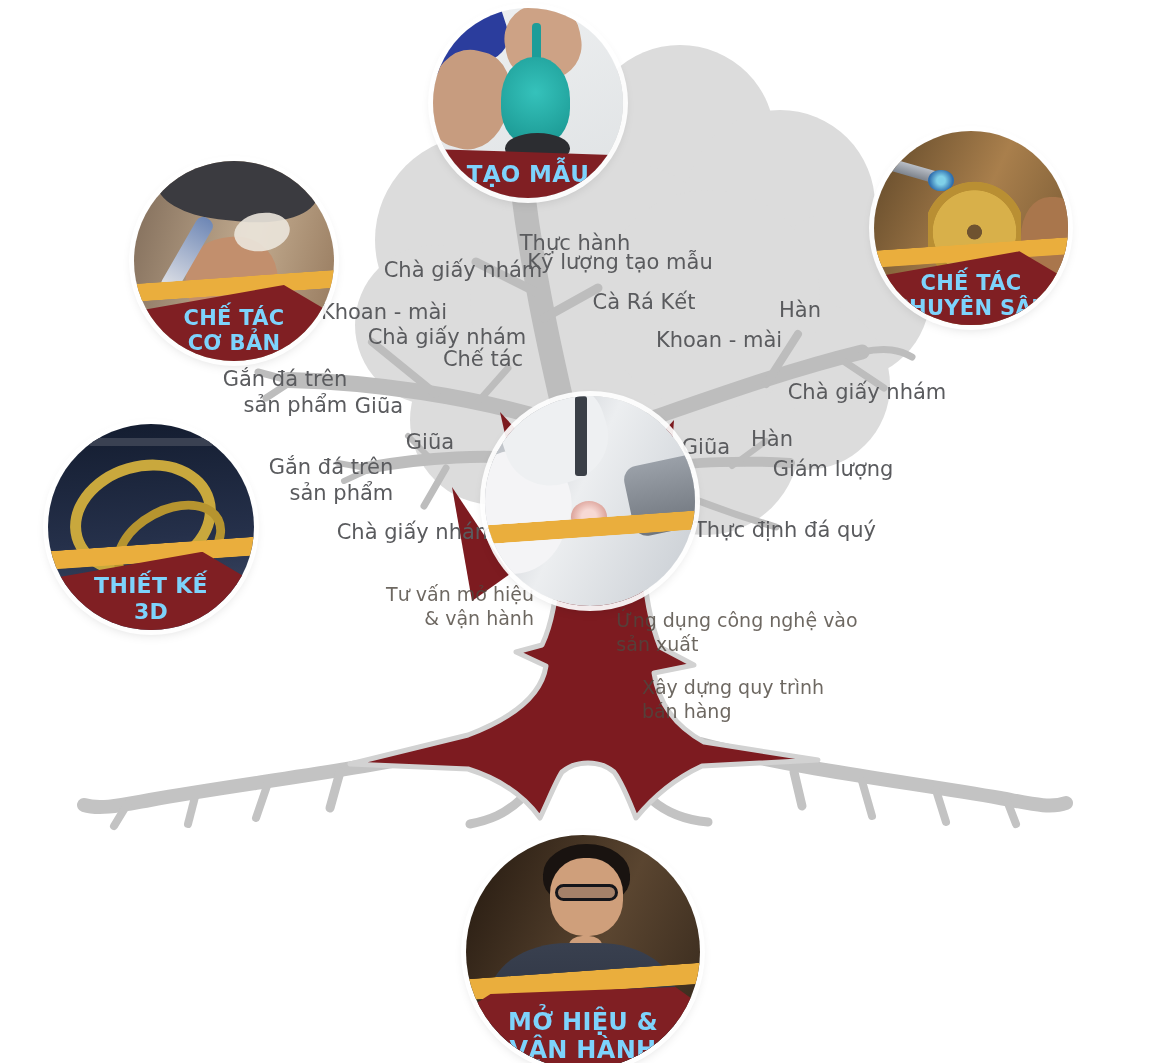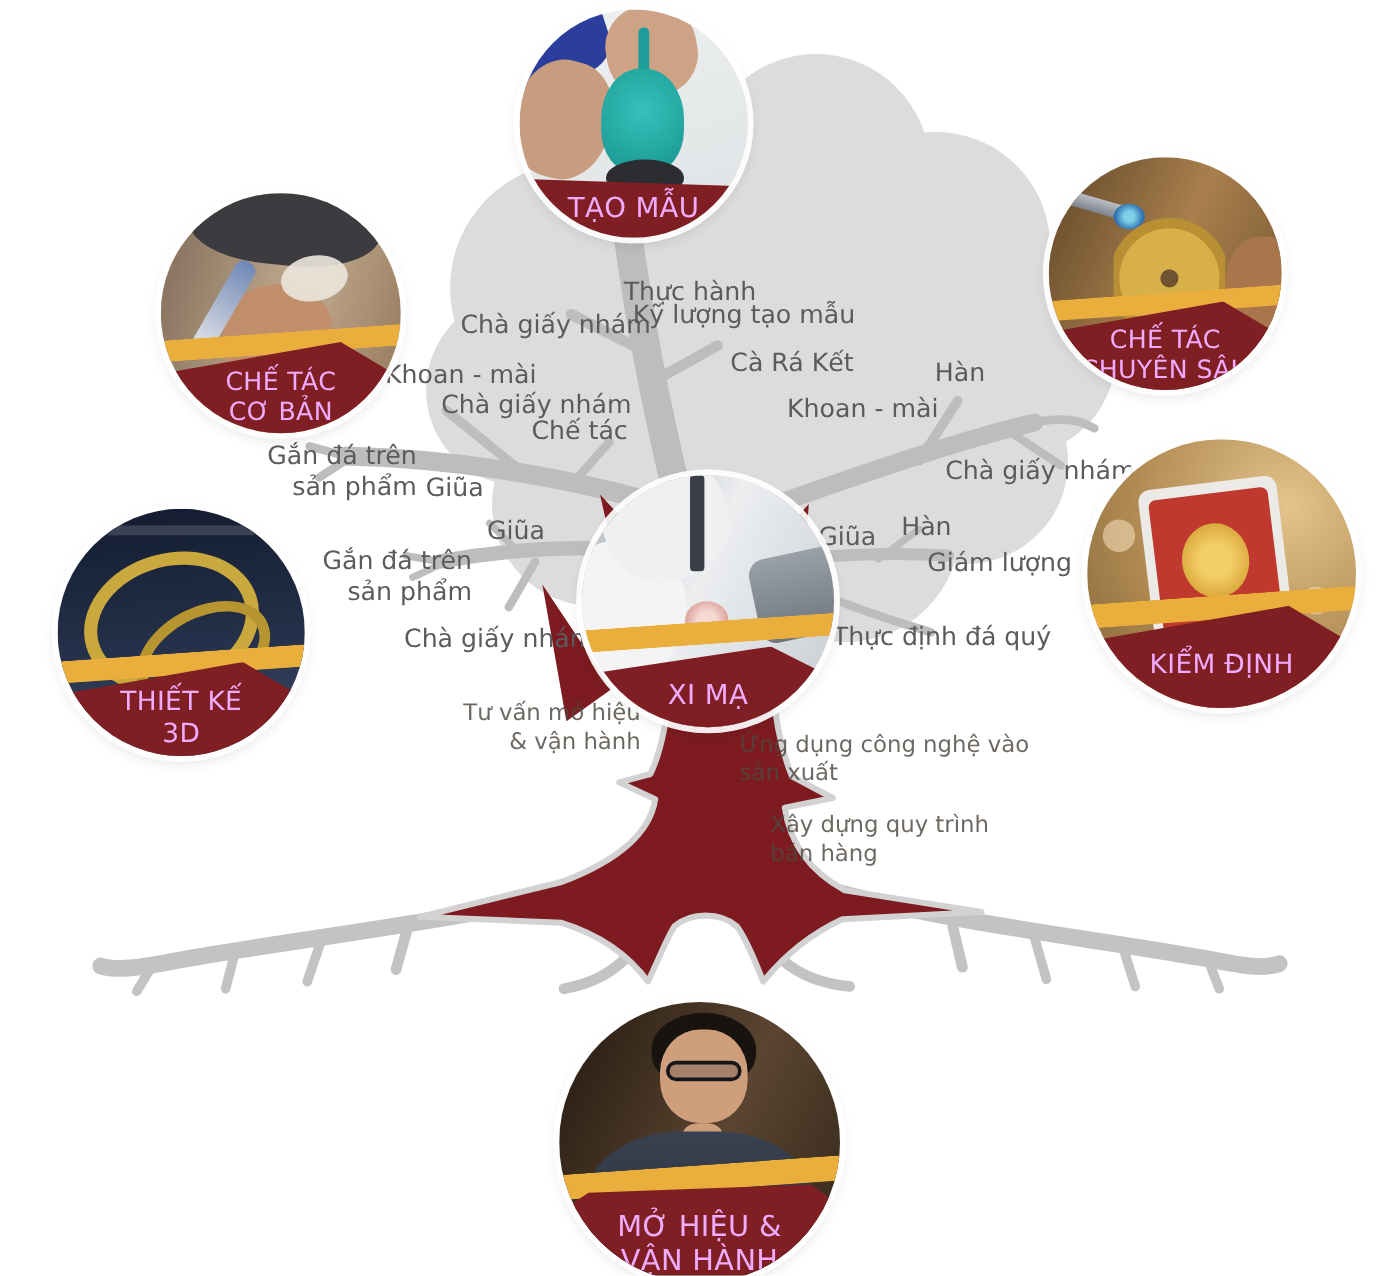--- a/index.html
+++ b/index.html
@@ -20,21 +20,21 @@
   .node{position:absolute;z-index:3;border-radius:50%;overflow:hidden;
         box-shadow:0 0 0 5px rgba(255,255,255,.92),0 4px 12px rgba(0,0,0,.15);}
   .photo{position:absolute;inset:0;overflow:hidden;}
   .ph{position:absolute;}
   .gold{position:absolute;left:-6%;right:-6%;bottom:33%;height:9%;
         background:#eaae3d;transform:rotate(-4deg);
         clip-path:polygon(5% 0,100% 0,95% 100%,0 100%);}
   .band{position:absolute;left:-2%;right:-2%;bottom:-2%;height:40%;background:#801f23;
         clip-path:polygon(0 34%,74% 0,100% 40%,100% 100%,0 100%);
         display:flex;align-items:center;justify-content:center;}
-  .band-label{color:#f0abfc;font-weight:400;text-align:center;white-space:pre-line;
+  .band-label{color:#7dd3fc;font-weight:700;text-align:center;white-space:pre-line;
         font-size:21px;line-height:1.2;padding-top:12px;letter-spacing:.3px;}
 
   
   .n-tao-mau .band{height:29%;clip-path:polygon(0 4%,100% 16%,100% 100%,0 100%);}
   .n-tao-mau .band-label{font-size:23px;padding-top:2px;}
   .n-xi-ma .band{height:34%;}
   .n-xi-ma .band-label{font-size:23px;}
   .n-kiem-dinh .band-label{font-size:22px;}
   .n-mo-hieu .band{height:37%;clip-path:polygon(0 30%,12% 8%,88% 0,100% 24%,100% 100%,0 100%);}
   .n-mo-hieu .band-label{font-size:24px;}
@@ -150,21 +150,21 @@
       <path d="M560,558 C556,598 552,624 542,645 L516,652 L546,666 C542,692 518,716 468,735
                L350,764 L468,769 C500,779 524,796 540,818 C549,799 556,781 562,772
                C576,760 600,760 614,772 C621,781 629,800 636,818 C653,797 674,779 702,766
                L818,760 L704,742 C673,725 658,701 654,673 L694,665 L660,647
                C650,622 645,596 643,558 Z" stroke="#d2d2d2" stroke-width="5" stroke-linejoin="round"></path>
     </g>
   </svg>
 
   <div class="blabel" style="left:575px;top:244px">Thực hành</div>
   <div class="blabel" style="left:620px;top:263px">Kỹ lượng tạo mẫu</div>
-  <div class="blabel" style="left:660px;top:303px">Cà Rá Kết</div>
+  <div class="blabel" style="left:644px;top:303px">Cà Rá Kết</div>
   <div class="blabel" style="left:463px;top:271px">Chà giấy nhám</div>
   <div class="blabel" style="left:384px;top:313px">Khoan - mài</div>
   <div class="blabel" style="left:447px;top:338px">Chà giấy nhám</div>
   <div class="blabel" style="left:483px;top:360px">Chế tác</div>
   <div class="blabel ta-r" style="left:285px;top:393px">Gắn đá trên
 sản phẩm</div>
   <div class="blabel" style="left:379px;top:407px">Giũa</div>
   <div class="blabel" style="left:800px;top:311px">Hàn</div>
   <div class="blabel" style="left:719px;top:341px">Khoan - mài</div>
   <div class="blabel" style="left:867px;top:393px">Chà giấy nhám</div>
@@ -241,40 +241,22 @@
 
   <div class="node n-xi-ma" style="left:485px;top:396px;width:210px;height:210px">
     <div class="photo p-xi-ma">
       <div class="ph s1"></div>
       <div class="ph s2"></div>
       <div class="ph s3"></div>
       <div class="ph s4"></div>
       <div class="ph s5"></div>
     </div>
     <div class="gold"></div>
-    <div class="band">
-      <span class="band-label">XI MẠ</span>
-    </div>
-  </div>
-
-  <div class="node n-kiem-dinh" style="left:906px;top:366px;width:224px;height:224px">
-    <div class="photo p-kiem-dinh">
-      <div class="ph s1"></div>
-      <div class="ph s2"></div>
-      <div class="ph s3">
-        <div class="s3a">
-          <div class="s3b"></div>
-        </div>
-      </div>
-    </div>
-    <div class="gold"></div>
-    <div class="band">
-      <span class="band-label">KIỂM ĐỊNH</span>
-    </div>
-  </div>
+  </div>
+
 
   <div class="node n-mo-hieu" style="left:466px;top:835px;width:234px;height:234px">
     <div class="photo p-mo-hieu">
       <div class="ph s1"></div>
       <div class="ph s5"></div>
       <div class="ph s4"></div>
       <div class="ph s2"></div>
       <div class="ph s3"></div>
     </div>
     <div class="gold"></div>

